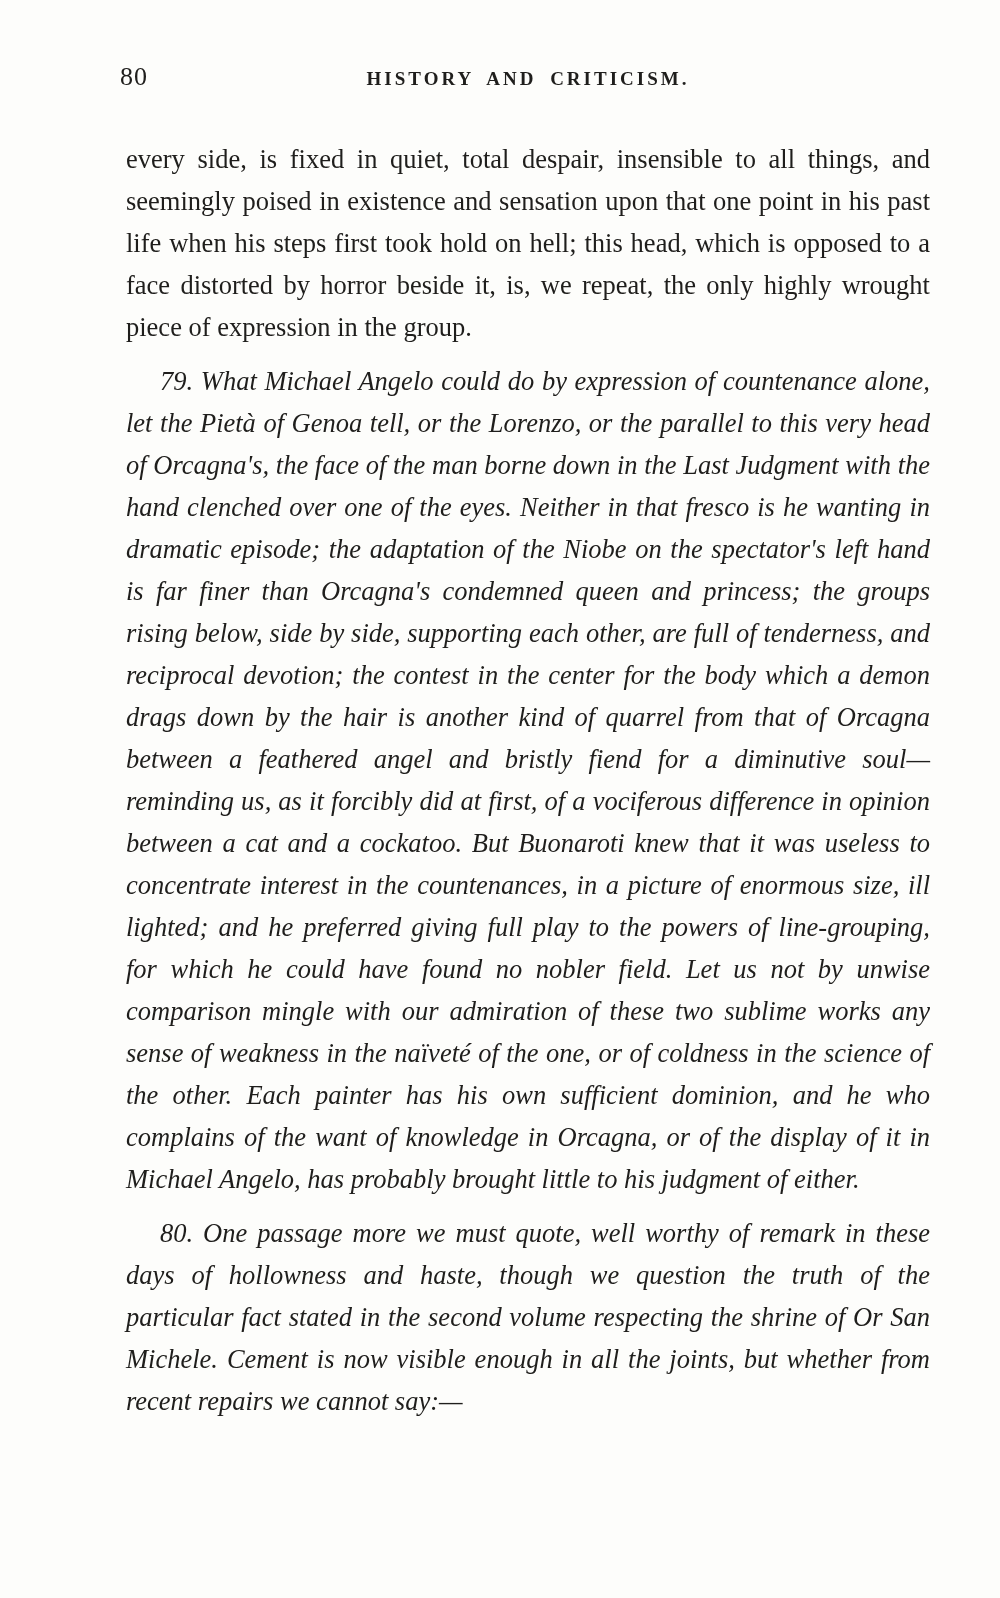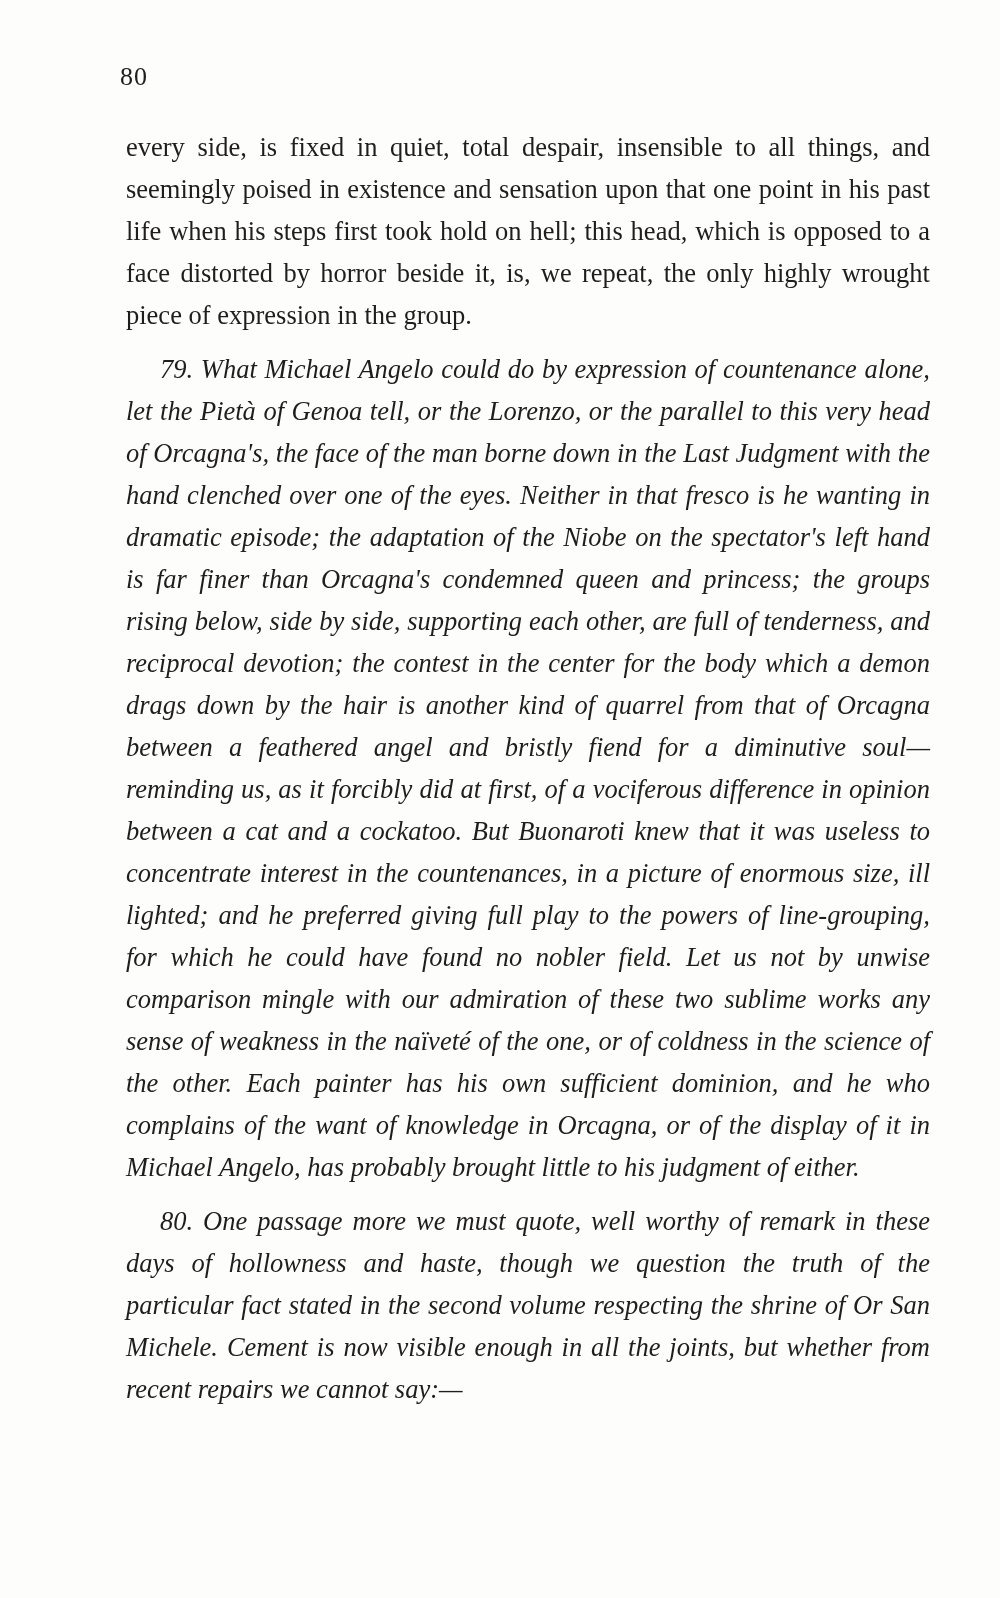--- a/index.html
+++ b/index.html
@@ -16,21 +16,21 @@
   }
   .page {
     box-sizing: border-box;
     width: 1000px;
     height: 1598px;
     padding: 60px 58px 0 114px;
   }
   .page-header {
     position: relative;
     height: 38px;
-    margin-bottom: 28px;
+    margin-bottom: 40px;
   }
   .page-number {
     position: absolute;
     left: 6px;
     top: 2px;
     font-size: 26px;
     letter-spacing: 1px;
   }
   .running-title {
     position: absolute;
@@ -55,20 +55,21 @@
     text-indent: 34px;
     font-style: italic;
   }
 </style>
 </head>
 <body>
 
 <div class="page">
   <header class="page-header">
     <span class="page-number">80</span>
+    <span class="running-title">HISTORY AND CRITICISM.</span>
   </header>
 
   <main class="page-body">
     <p class="para no-indent">every side, is fixed in quiet, total despair, insensible to all things, and seemingly poised in existence and sensation upon that one point in his past life when his steps first took hold on hell; this head, which is opposed to a face distorted by horror beside it, is, we repeat, the only highly wrought piece of expression in the group.</p>
     <p class="para indent">79. What Michael Angelo could do by expression of countenance alone, let the Pietà of Genoa tell, or the Lorenzo, or the parallel to this very head of Orcagna's, the face of the man borne down in the Last Judgment with the hand clenched over one of the eyes.  Neither in that fresco is he wanting in dramatic episode; the adaptation of the Niobe on the spectator's left hand is far finer than Orcagna's condemned queen and princess; the groups rising below, side by side, supporting each other, are full of tenderness, and reciprocal devotion; the contest in the center for the body which a demon drags down by the hair is another kind of quarrel from that of Orcagna between a feathered angel and bristly fiend for a diminutive soul—reminding us, as it forcibly did at first, of a vociferous difference in opinion between a cat and a cockatoo.  But Buonaroti knew that it was useless to concentrate interest in the countenances, in a picture of enormous size, ill lighted; and he preferred giving full play to the powers of line-grouping, for which he could have found no nobler field.  Let us not by unwise comparison mingle with our admiration of these two sublime works any sense of weakness in the naïveté of the one, or of coldness in the science of the other.  Each painter has his own sufficient dominion, and he who complains of the want of knowledge in Orcagna, or of the display of it in Michael Angelo, has probably brought little to his judgment of either.</p>
     <p class="para indent">80. One passage more we must quote, well worthy of remark in these days of hollowness and haste, though we question the truth of the particular fact stated in the second volume respecting the shrine of Or San Michele.  Cement is now visible enough in all the joints, but whether from recent repairs we cannot say:—</p>
   </main>
 </div>
 
 </body></html>

